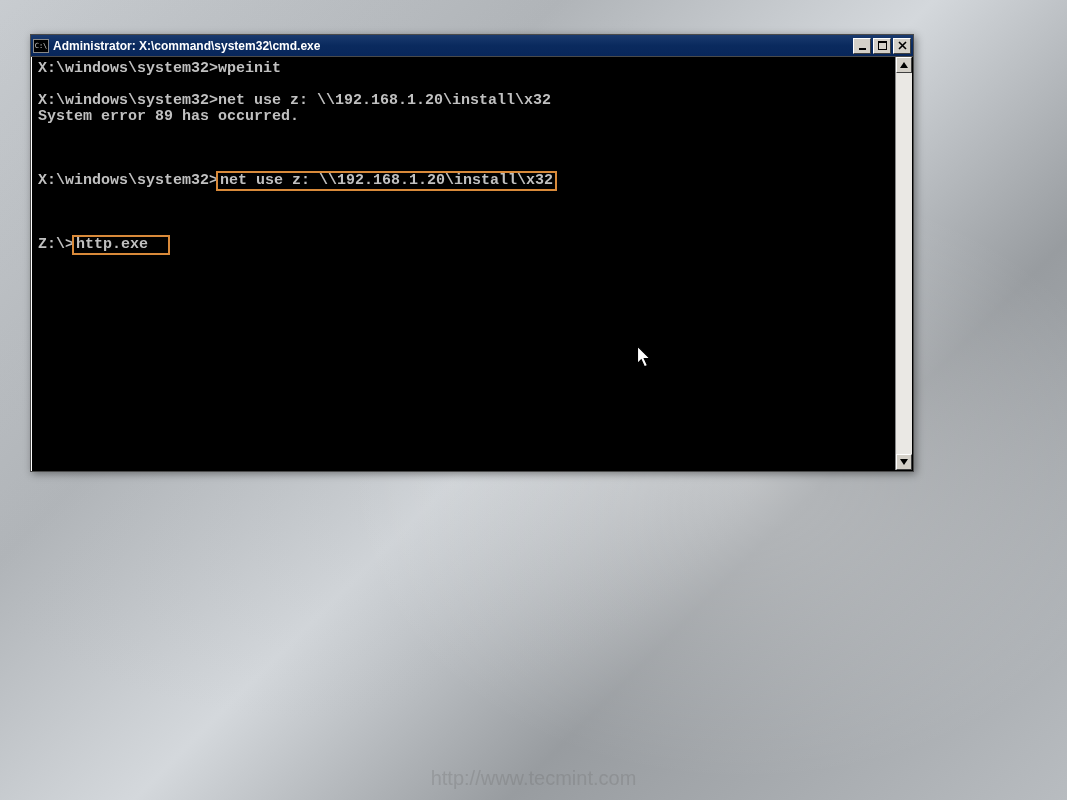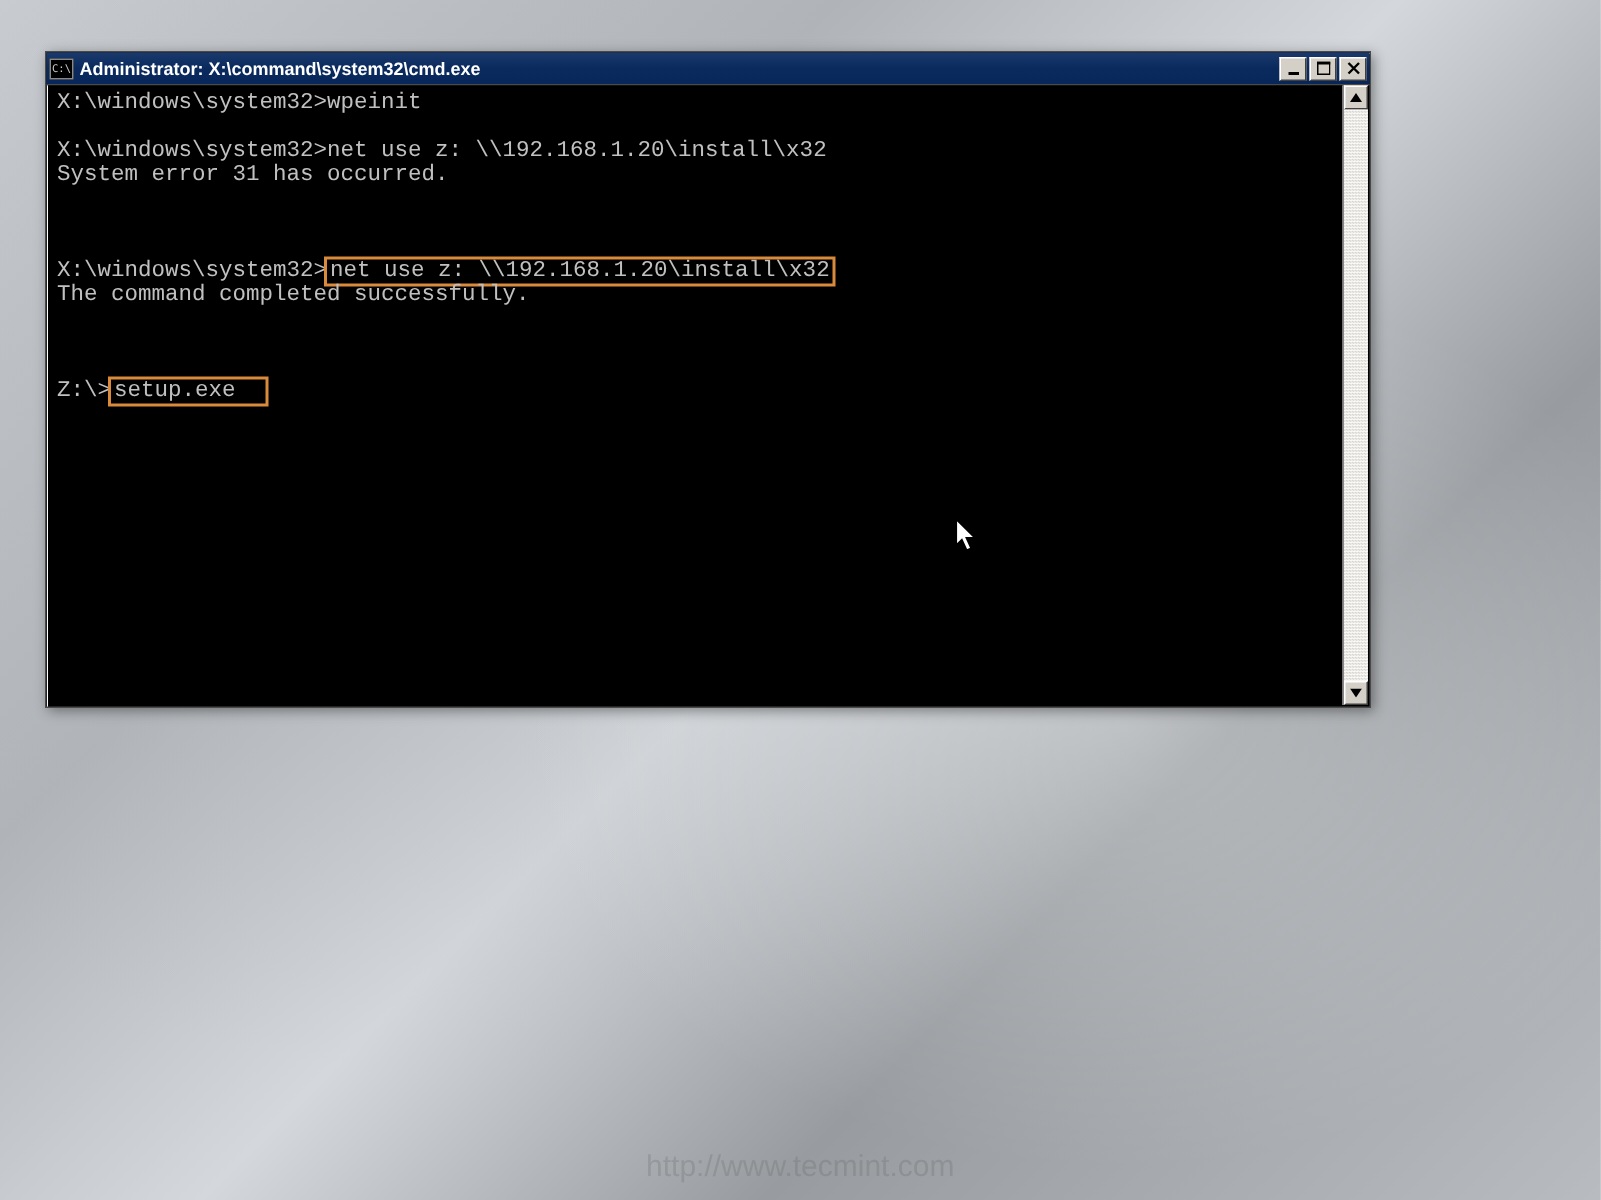--- a/index.html
+++ b/index.html
@@ -97,21 +97,21 @@
       left: 1px;
       right: 18px;
       bottom: 1px;
       background: #000;
       padding: 4px 6px;
       font-family: 'Consolas', 'Courier New', monospace;
       font-size: 15px;
       line-height: 16px;
       color: #c0c0c0;
       overflow: hidden;
-      font-weight: normal;
+      font-weight: bold;
     }
     .terminal-line {
       white-space: pre;
       min-height: 16px;
     }
     .hl {
       border: 2px solid #d98a3a;
       padding: 0 2px;
       margin: -2px -2px;
       display: inline-block;
@@ -182,30 +182,29 @@
             <path d="M1 1 L8 8 M8 1 L1 8" stroke="#000" stroke-width="1.6"></path>
           </svg>
       </div>
     </div>
   </div>
 
   <div class="terminal-area" id="terminal">
       <div class="terminal-line"><span>X:\windows\system32&gt;</span><span>wpeinit</span></div>
       <div class="terminal-line"> </div>
       <div class="terminal-line"><span>X:\windows\system32&gt;</span><span>net use z: \\192.168.1.20\install\x32</span></div>
-      <div class="terminal-line">System error 31 has occurred.</div>
+      <div class="terminal-line">System error 89 has occurred.</div>
       <div class="terminal-line"> </div>
       <div class="terminal-line"> </div>
       <div class="terminal-line"> </div>
       <div class="terminal-line"><span>X:\windows\system32&gt;</span><span class="hl">net use z: \\192.168.1.20\install\x32</span></div>
-      <div class="terminal-line">The command completed successfully.</div>
-      <div class="terminal-line"> </div>
-      <div class="terminal-line"> </div>
-      <div class="terminal-line"> </div>
-      <div class="terminal-line"><span>Z:\&gt;</span><span class="hl">setup.exe  </span></div>
+      <div class="terminal-line"> </div>
+      <div class="terminal-line"> </div>
+      <div class="terminal-line"> </div>
+      <div class="terminal-line"><span>Z:\&gt;</span><span class="hl">http.exe  </span></div>
     </div>
 
   <div class="scrollbar">
     <div class="scroll-btn up">
       <svg width="8" height="6" viewBox="0 0 8 6">
           <path d="M4 0 L8 6 L0 6 Z" fill="#000"></path>
         </svg>
     </div>
     <div class="scroll-track"></div>
     <div class="scroll-btn down">

